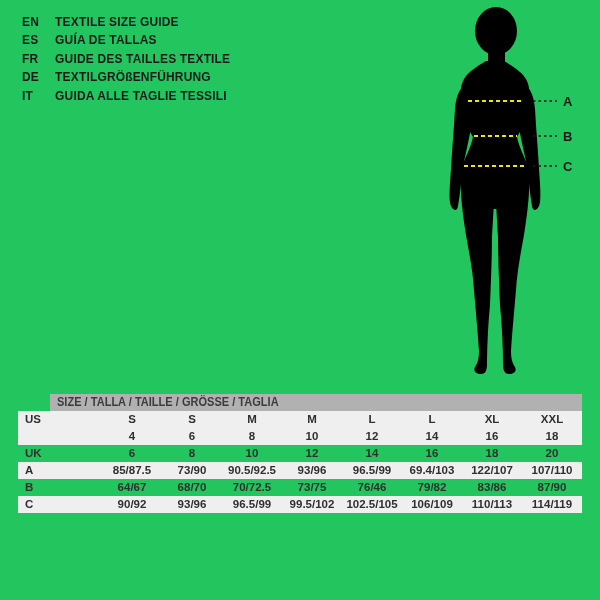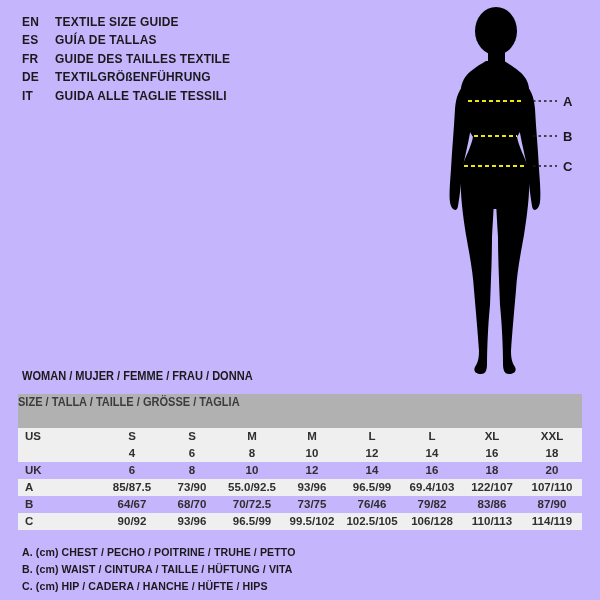--- a/index.html
+++ b/index.html
@@ -1,43 +1,43 @@
 <!DOCTYPE html>
 <html style="--accent-yellow: #efe60a; --header-bar: #b1b1b1; --row-stripe: #efefef; --silhouette: #000000;"><head>
 <meta charset="utf-8">
 <style>
   html,body{margin:0;padding:0;}
   body{
     width:600px;height:600px;background:#ffffff;
     font-family:"Liberation Sans","DejaVu Sans",sans-serif;
     color:#1a1a1a;overflow:hidden;
   }
-  .canvas{position:relative;width:600px;height:600px;background:#c4b5fd;}
+  .canvas{position:relative;width:600px;height:600px;background:#22c55e;}
 
   
   .cond{display:inline-block;transform:scaleX(0.92);transform-origin:0 50%;white-space:nowrap;}
 
   
   .lang-block{position:absolute;left:22px;top:13px;}
   .lang-line{display:flex;line-height:18.4px;font-size:13px;font-weight:bold;letter-spacing:0.2px;}
   .lang-code{width:36px;flex:0 0 36px;}
   .lang-label{}
 
   
   .figure-svg{position:absolute;left:430px;top:5px;width:170px;height:372px;}
   .sil{fill:var(--silhouette,#000);}
   .marker-label{font-family:"Liberation Sans","DejaVu Sans",sans-serif;font-size:13px;font-weight:bold;fill:#1a1a1a;}
 
   
   .table-title{position:absolute;left:22px;top:369px;font-size:12px;font-weight:bold;}
 
   
   .size-table{position:absolute;left:18px;top:394px;width:564px;font-size:11.5px;font-weight:bold;color:#2f2f2f;}
-  .thead{height:34px;line-height:17px;background:var(--header-bar,#b1b1b1);color:#3c3c3c;
-         font-size:12px;box-sizing:border-box;}
+  .thead{height:17px;line-height:17px;background:var(--header-bar,#b1b1b1);color:#3c3c3c;
+         padding-left:7px;font-size:12px;box-sizing:border-box;margin-left:32px;}
   .trow{display:flex;height:17px;line-height:17px;}
   .trow.shaded{background:var(--row-stripe,#efefef);}
   .tlabel{flex:0 0 84px;width:84px;padding-left:7px;box-sizing:border-box;text-align:left;}
   .tcell{flex:1;text-align:center;}
 
   
   .legend{position:absolute;left:22px;top:544px;}
   .legend-line{display:block;line-height:17.2px;font-size:11.5px;font-weight:bold;letter-spacing:0.1px;}
 </style>
 </head>
@@ -92,23 +92,20 @@
       <text class="marker-label" x="133" y="135.5">B</text>
     </g>
 
     <g>
       <line x1="34" y1="161" x2="96" y2="161" style="stroke:var(--accent-yellow,#efe60a);stroke-width:2;stroke-dasharray:4 3;"></line>
       <line x1="103" y1="161" x2="127" y2="161" style="stroke:#1a1a1a;stroke-width:1.6;stroke-dasharray:2.5 3;"></line>
       <text class="marker-label" x="133" y="165.5">C</text>
     </g>
   </svg>
 
-  <div class="table-title">
-    <span class="cond">WOMAN / MUJER / FEMME / FRAU / DONNA</span>
-  </div>
 
   <div class="size-table">
     <div class="thead">
       <span class="cond">SIZE / TALLA / TAILLE / GRÖSSE / TAGLIA</span>
     </div>
     <div id="tableRows">
         <div class="trow shaded">
           <div class="tlabel">US</div>
           <div class="tcell">S</div>
           <div class="tcell">S</div>
@@ -138,21 +135,21 @@
           <div class="tcell">12</div>
           <div class="tcell">14</div>
           <div class="tcell">16</div>
           <div class="tcell">18</div>
           <div class="tcell">20</div>
         </div>
         <div class="trow shaded">
           <div class="tlabel">A</div>
           <div class="tcell">85/87.5</div>
           <div class="tcell">73/90</div>
-          <div class="tcell">55.0/92.5</div>
+          <div class="tcell">90.5/92.5</div>
           <div class="tcell">93/96</div>
           <div class="tcell">96.5/99</div>
           <div class="tcell">69.4/103</div>
           <div class="tcell">122/107</div>
           <div class="tcell">107/110</div>
         </div>
         <div class="trow">
           <div class="tlabel">B</div>
           <div class="tcell">64/67</div>
           <div class="tcell">68/70</div>
@@ -163,26 +160,21 @@
           <div class="tcell">83/86</div>
           <div class="tcell">87/90</div>
         </div>
         <div class="trow shaded">
           <div class="tlabel">C</div>
           <div class="tcell">90/92</div>
           <div class="tcell">93/96</div>
           <div class="tcell">96.5/99</div>
           <div class="tcell">99.5/102</div>
           <div class="tcell">102.5/105</div>
-          <div class="tcell">106/128</div>
+          <div class="tcell">106/109</div>
           <div class="tcell">110/113</div>
           <div class="tcell">114/119</div>
         </div>
       </div>
   </div>
 
-  <div class="legend" id="legendList">
-      <span class="legend-line cond">A. (cm) CHEST / PECHO / POITRINE / TRUHE / PETTO</span>
-      <span class="legend-line cond">B. (cm) WAIST / CINTURA / TAILLE / HÜFTUNG / VITA</span>
-      <span class="legend-line cond">C. (cm) HIP / CADERA / HANCHE / HÜFTE / HIPS</span>
-    </div>
 
 </div>
 
 </body></html>

